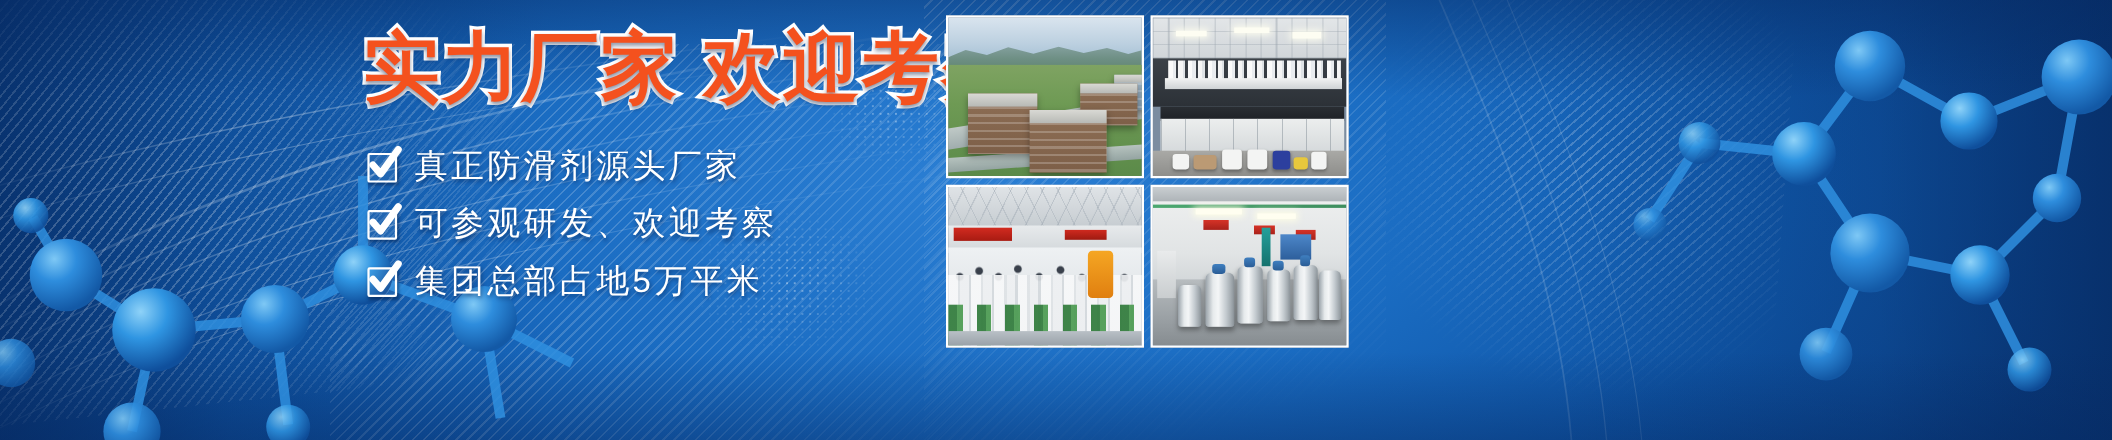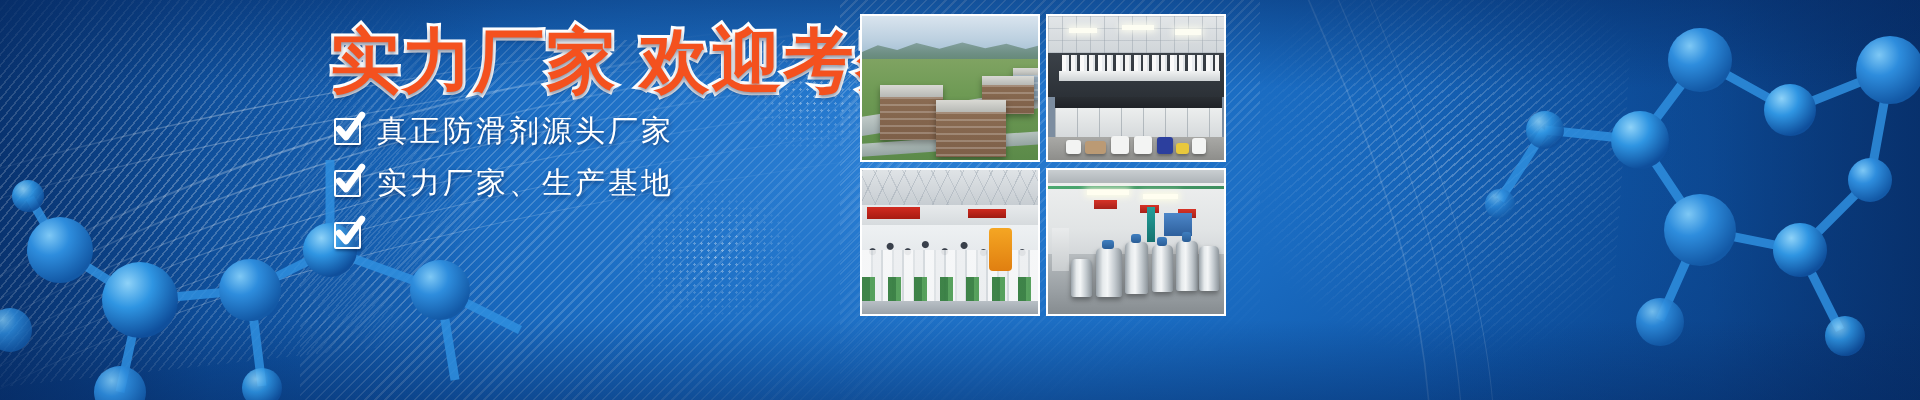--- a/index.html
+++ b/index.html
@@ -60,21 +60,21 @@
   
   .headline{
     position:absolute;left:330px;top:26px;
     font-size:70px;line-height:1;font-weight:700;letter-spacing:2px;
     color:#f4511e;white-space:nowrap;
     -webkit-text-stroke:6px #ffffff;
     paint-order:stroke fill;
     text-shadow:0 3px 4px rgba(0,20,60,.45);
   }
   
-  .bullets{position:absolute;left:334px;top:109px;}
+  .bullets{position:absolute;left:334px;top:130px;}
   .bullet{display:flex;align-items:center;height:44px;margin-bottom:8px;}
   .checkbox{
     width:27px;height:27px;flex:0 0 27px;margin-right:16px;position:relative;
     border:2.5px solid #ffffff;border-radius:2px;background:rgba(255,255,255,.06);
     box-shadow:1px 2px 3px rgba(0,18,54,.45);
   }
   .checkbox svg{position:absolute;left:-5px;top:-10px;width:38px;height:38px;}
   .bullet-text{
     color:#ffffff;font-size:30px;line-height:1;letter-spacing:3px;font-weight:500;
     text-shadow:1px 2px 4px rgba(0,22,64,.55);white-space:nowrap;
@@ -307,29 +307,30 @@
       <span class="bullet-text">真正防滑剂源头厂家</span>
     </div>
 
 
     <div class="bullet">
       <span class="checkbox">
         <svg viewBox="0 0 38 38">
             <path d="M8 19 L15 27 L31 5" fill="none" stroke="#ffffff" stroke-width="6.5" stroke-linecap="round" stroke-linejoin="round"></path>
           </svg>
       </span>
-      <span class="bullet-text">实力厂家、生产基地</span>
+      <span class="bullet-text">可参观研发、欢迎考察</span>
     </div>
 
     <div class="bullet">
       <span class="checkbox">
         <svg viewBox="0 0 38 38">
             <path d="M8 19 L15 27 L31 5" fill="none" stroke="#ffffff" stroke-width="6.5" stroke-linecap="round" stroke-linejoin="round"></path>
           </svg>
       </span>
+      <span class="bullet-text">集团总部占地5万平米</span>
     </div>
 
   </div>
 
   <div class="photo-grid">
 
     <div class="photo">
       <div class="scene">
         <div class="s1-sky"></div>
           <div class="s1-city"></div>

